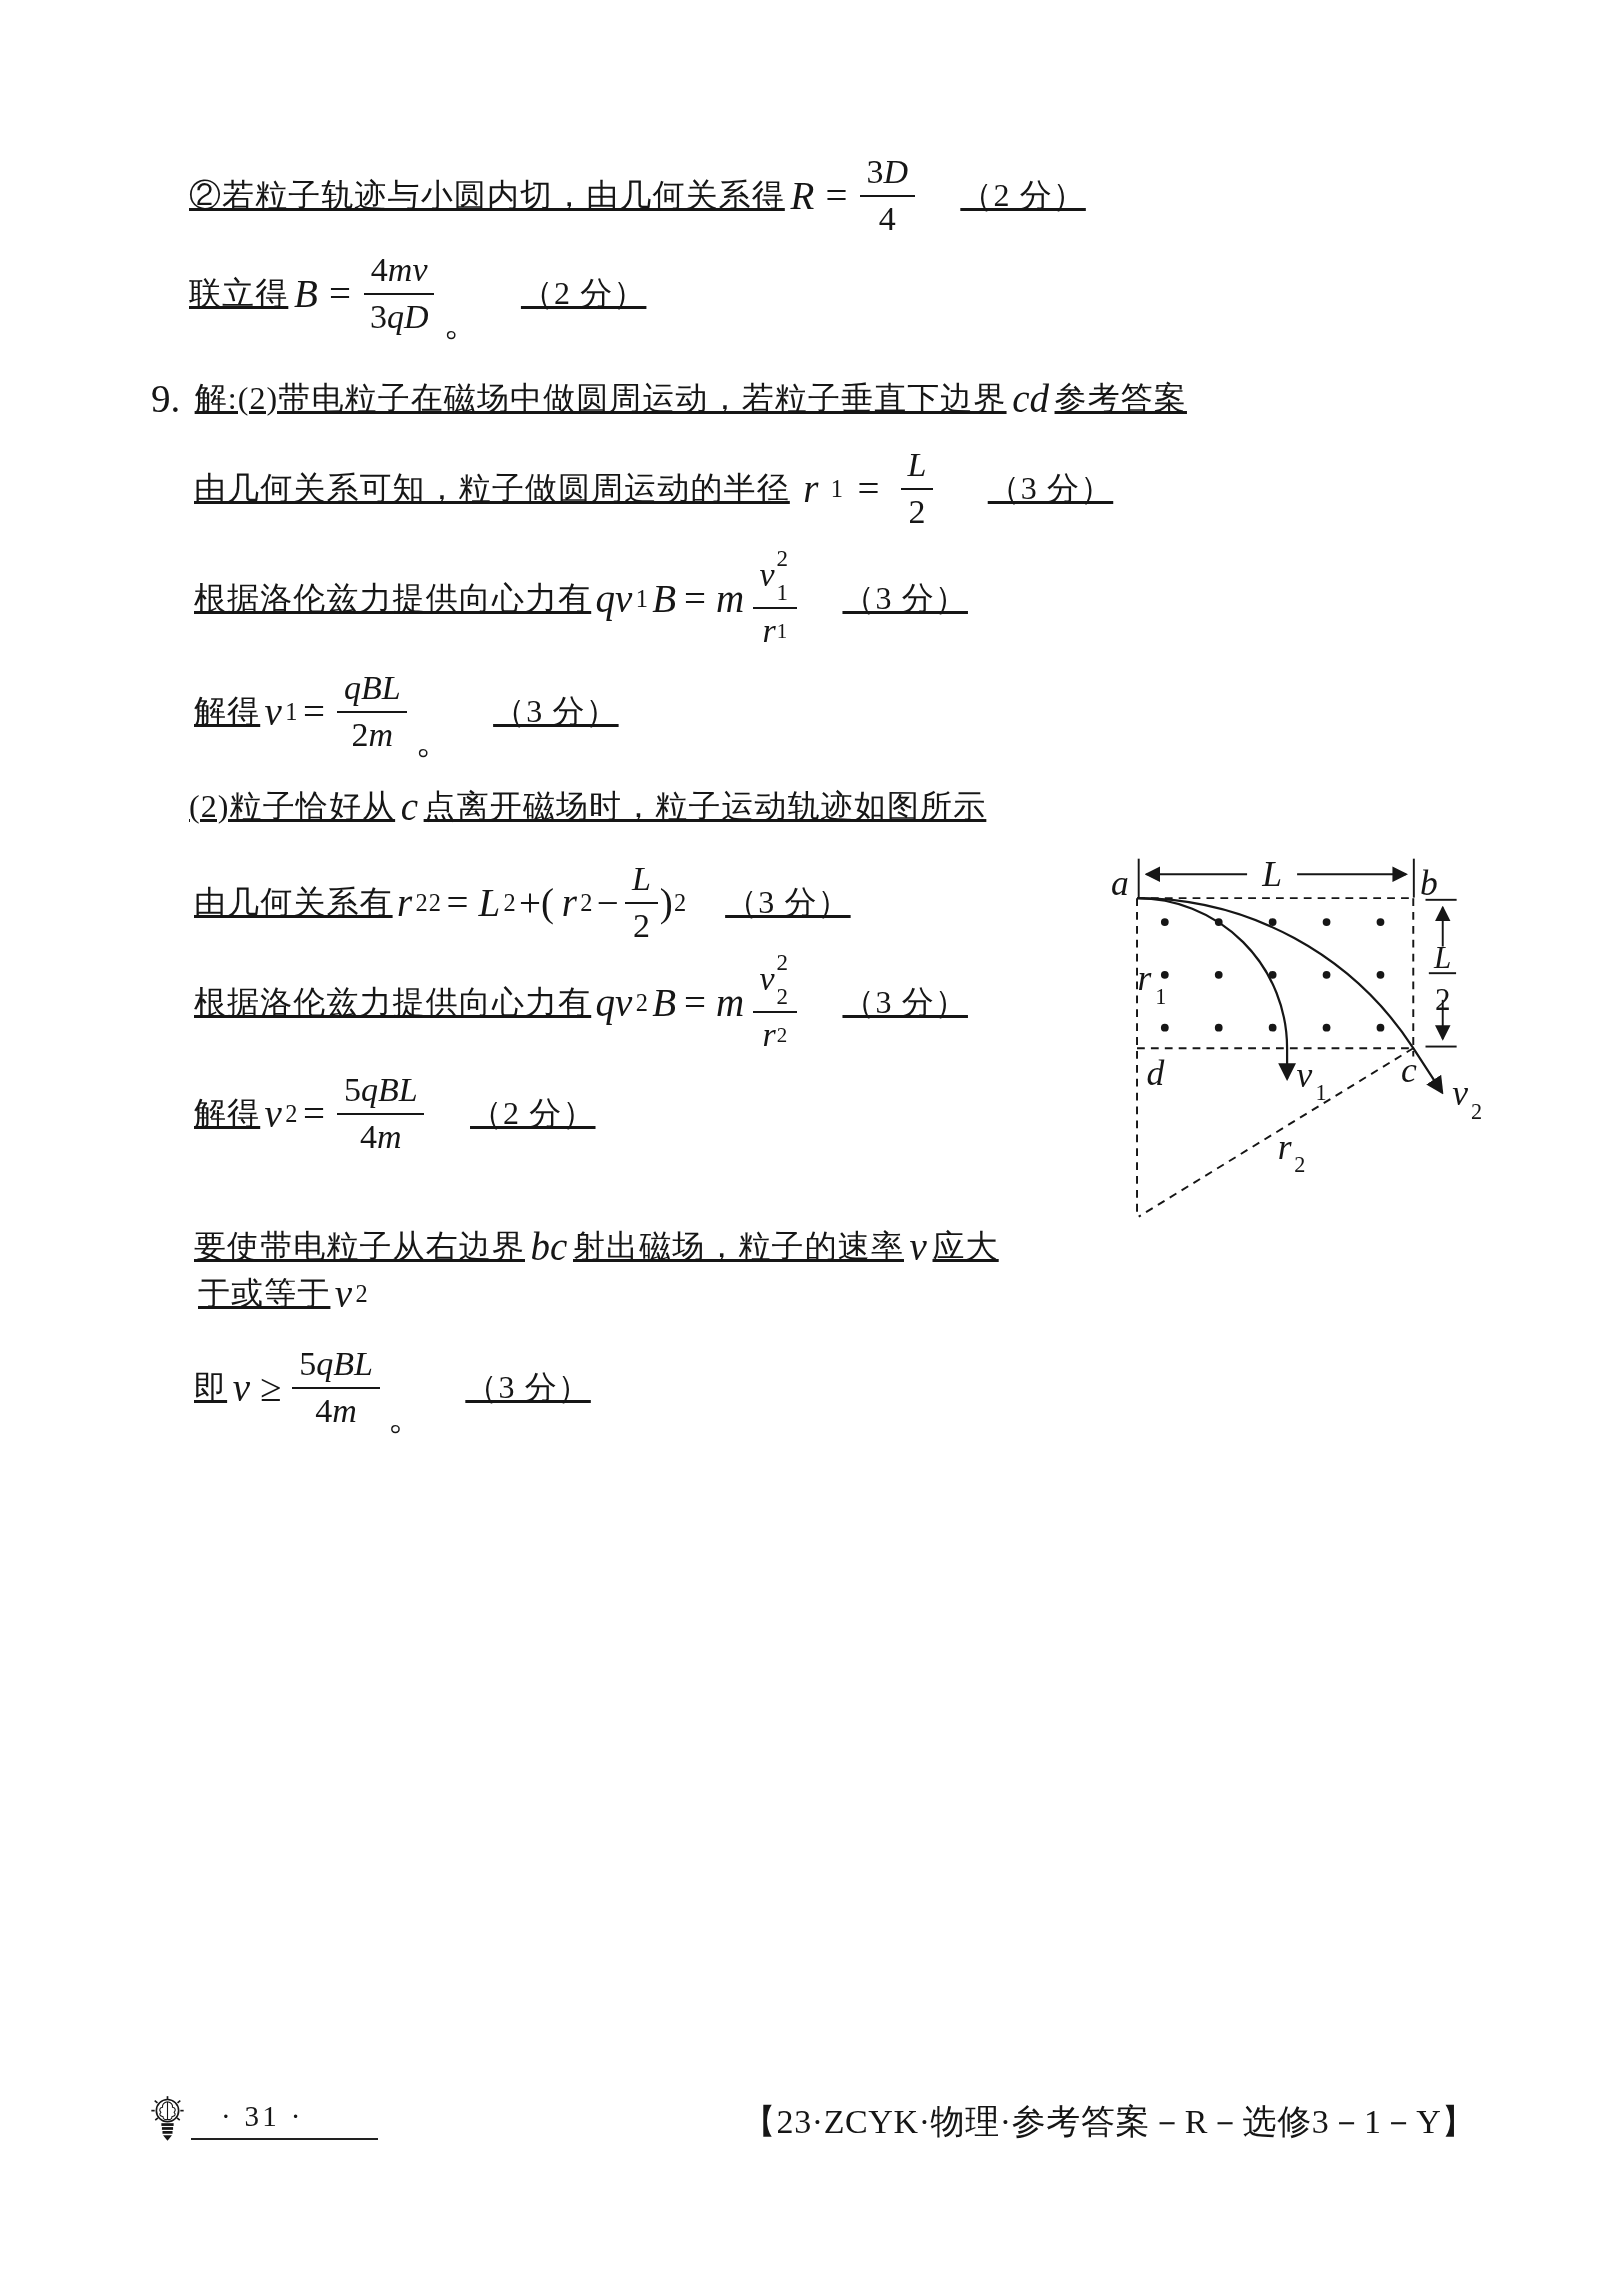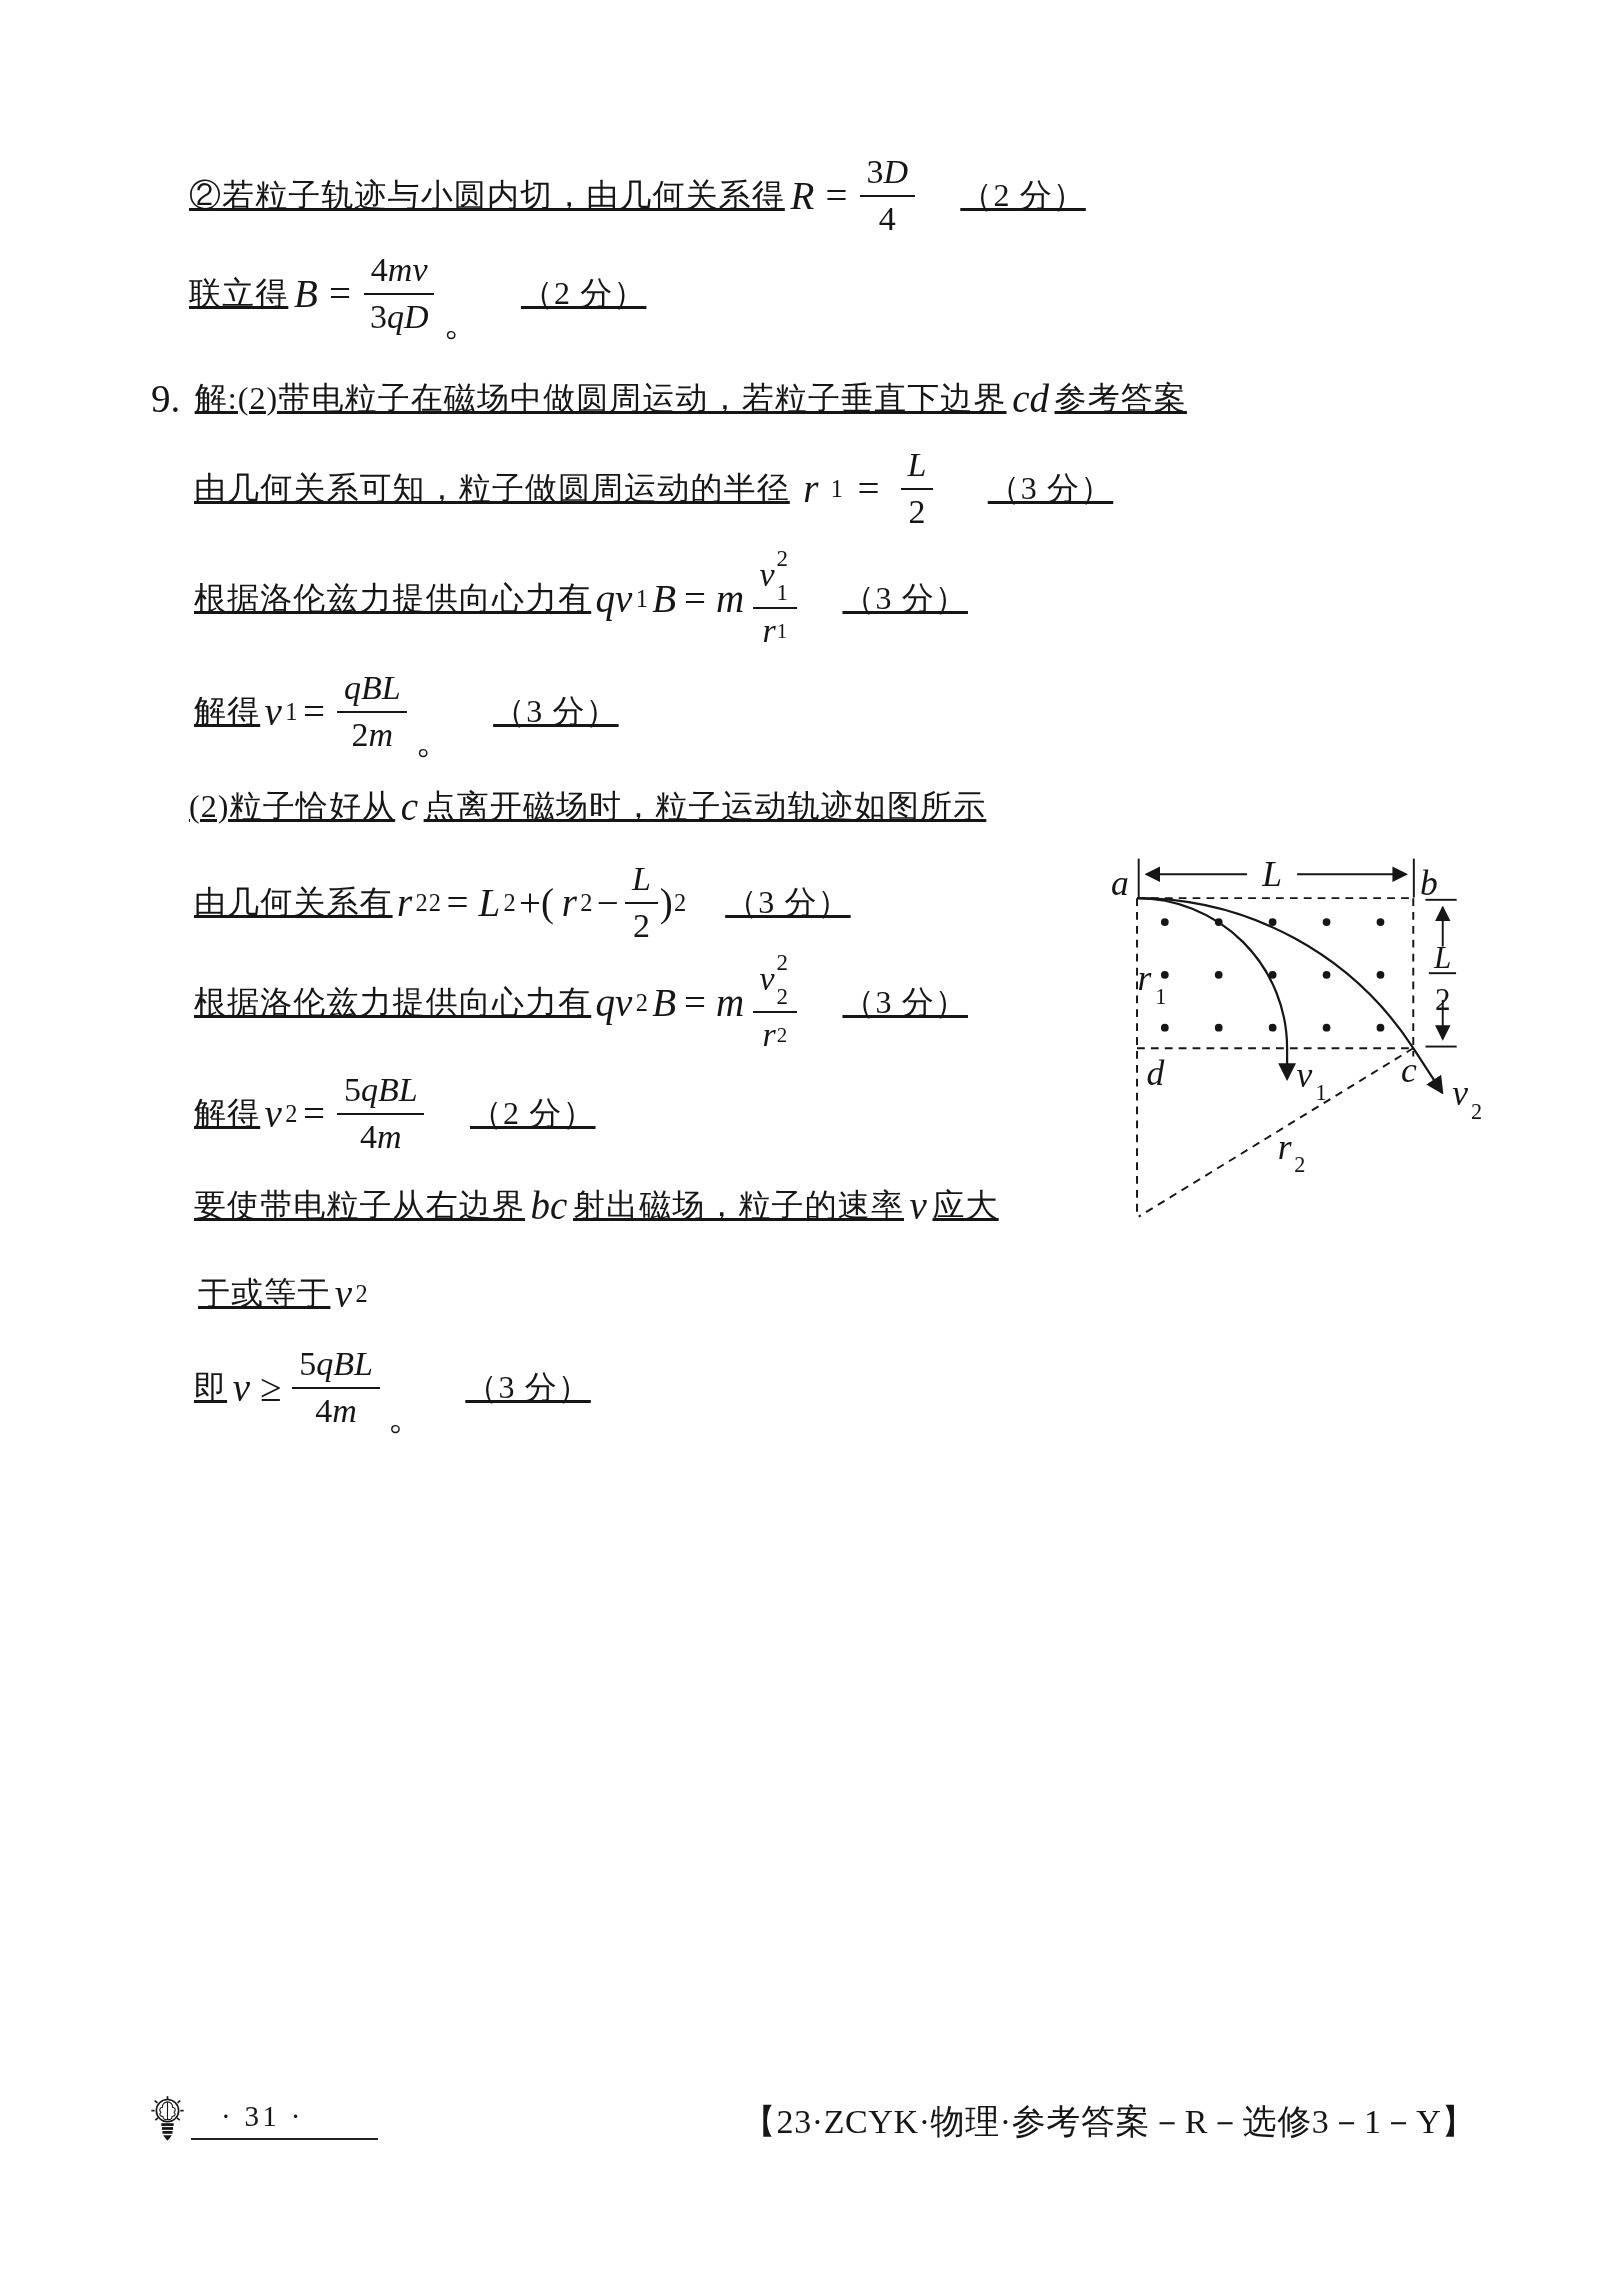--- a/index.html
+++ b/index.html
@@ -206,21 +206,21 @@
           <span class="it">qBL</span>
         </span>
       <span class="den">
           <span class="rm">4</span>
           <span class="it">m</span>
         </span>
     </span>
     <span class="cn score">（2 分）</span>
   </div>
 
-  <div class="row" style="left:194px;top:1139px;text-align:right;">
+  <div class="row" style="left:194px;top:1180px;text-align:right;">
     <span class="cn">要使带电粒子从右边界</span>
     <span class="it">bc</span>
     <span class="cn">射出磁场，粒子的速率</span>
     <span class="it">v</span>
     <span class="cn">应大</span>
   </div>
 
   <div class="row" style="left:198px;top:1227px;">
     <span class="cn">于或等于</span>
     <span class="it tight">v</span>

